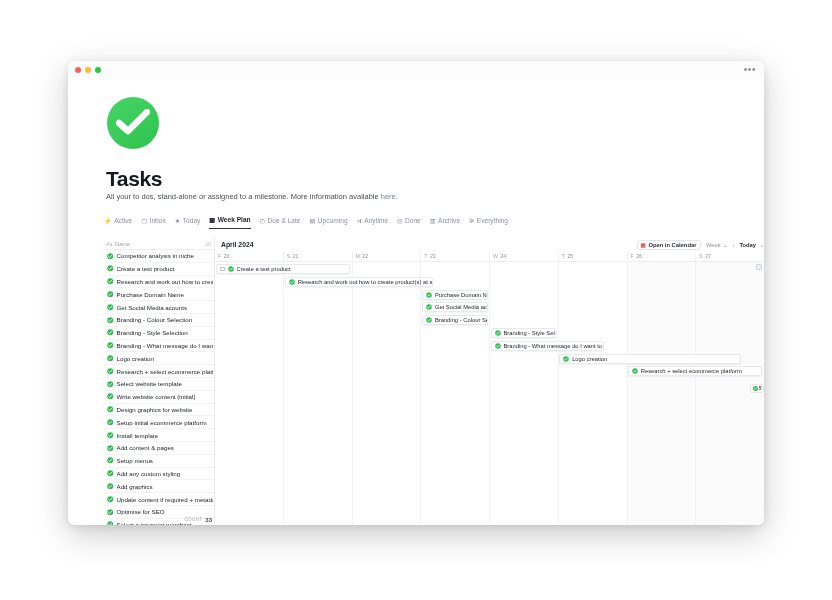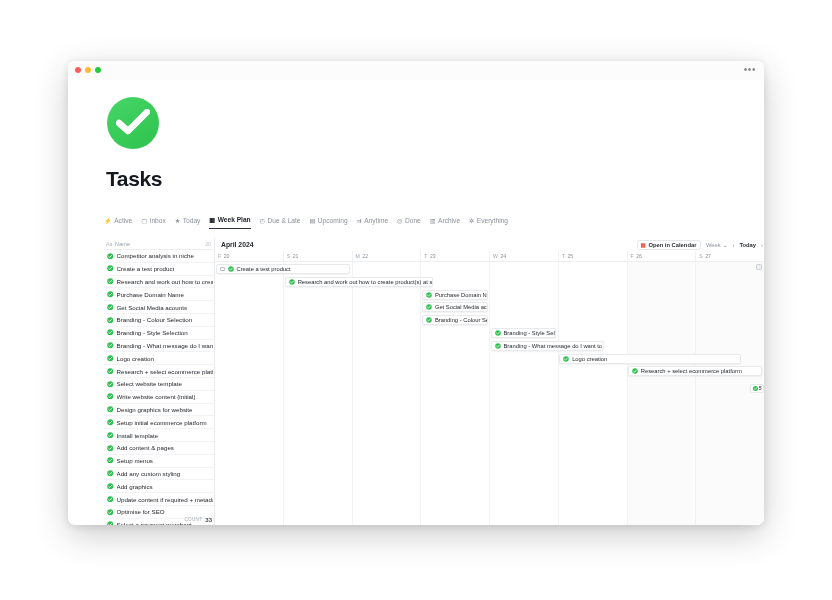--- a/index.html
+++ b/index.html
@@ -239,20 +239,23 @@
   <div id="page">
 
     <div id="logo">
       <svg width="34" height="28" viewBox="0 0 34 28">
         <path d="M3 14 L12 22 L31 3" stroke="#ffffff" stroke-width="6.5" fill="none" stroke-linecap="round" stroke-linejoin="round"></path>
       </svg>
     </div>
 
     <div id="page-title">Tasks</div>
 
+    <div id="subtitle">
+      <span>All your to dos, stand-alone or assigned to a milestone. More information available </span><a href="#">here</a><span>.</span>
+    </div>
 
     <div id="tabs">
         <div class="tab">
           <span class="ticon">⚡</span>
           <span class="tlabel">Active</span>
         </div>
         <div class="tab">
           <span class="ticon">▢</span>
           <span class="tlabel">Inbox</span>
         </div>

